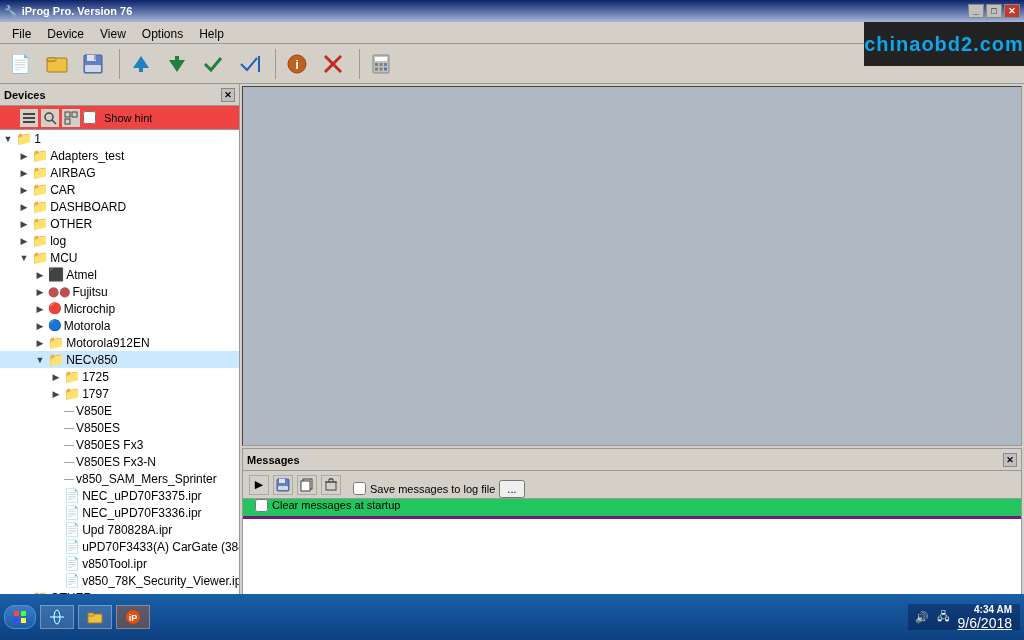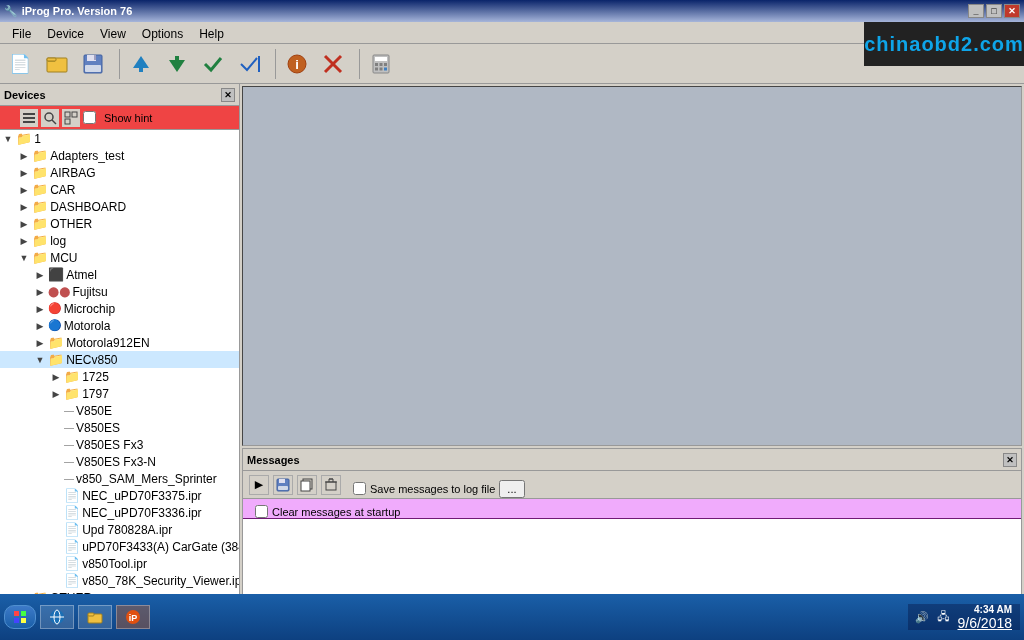--- a/index.html
+++ b/index.html
@@ -668,21 +668,21 @@
               <line x1="5" y1="1" x2="5" y2="4" stroke="#444" stroke-width="1"></line>
               <line x1="9" y1="1" x2="9" y2="4" stroke="#444" stroke-width="1"></line>
             </svg>
         </div>
         <div class="msg-checkbox-row">
           <input type="checkbox" style="">
           <span>Save messages to log file</span>
           <button style="padding:1px 6px;font-size:11px;cursor:pointer;">...</button>
         </div>
       </div>
-      <div style="display:flex;align-items:flex-end;padding:0 8px 0 12px;height:20px;background:#f0abfc;border-bottom:1px solid #701a75;">
+      <div style="display:flex;align-items:flex-start;padding:0 8px 0 12px;height:20px;background:#22c55e;border-bottom:3px solid #701a75;">
         <input type="checkbox" style="">
         <span style="margin-left:4px;font-size:11px;">Clear messages at startup</span>
       </div>
       <div class="messages-content"></div>
     </div>
   </div>
 </div>
 
 <div class="status-bar">
   <div class="status-progress">

